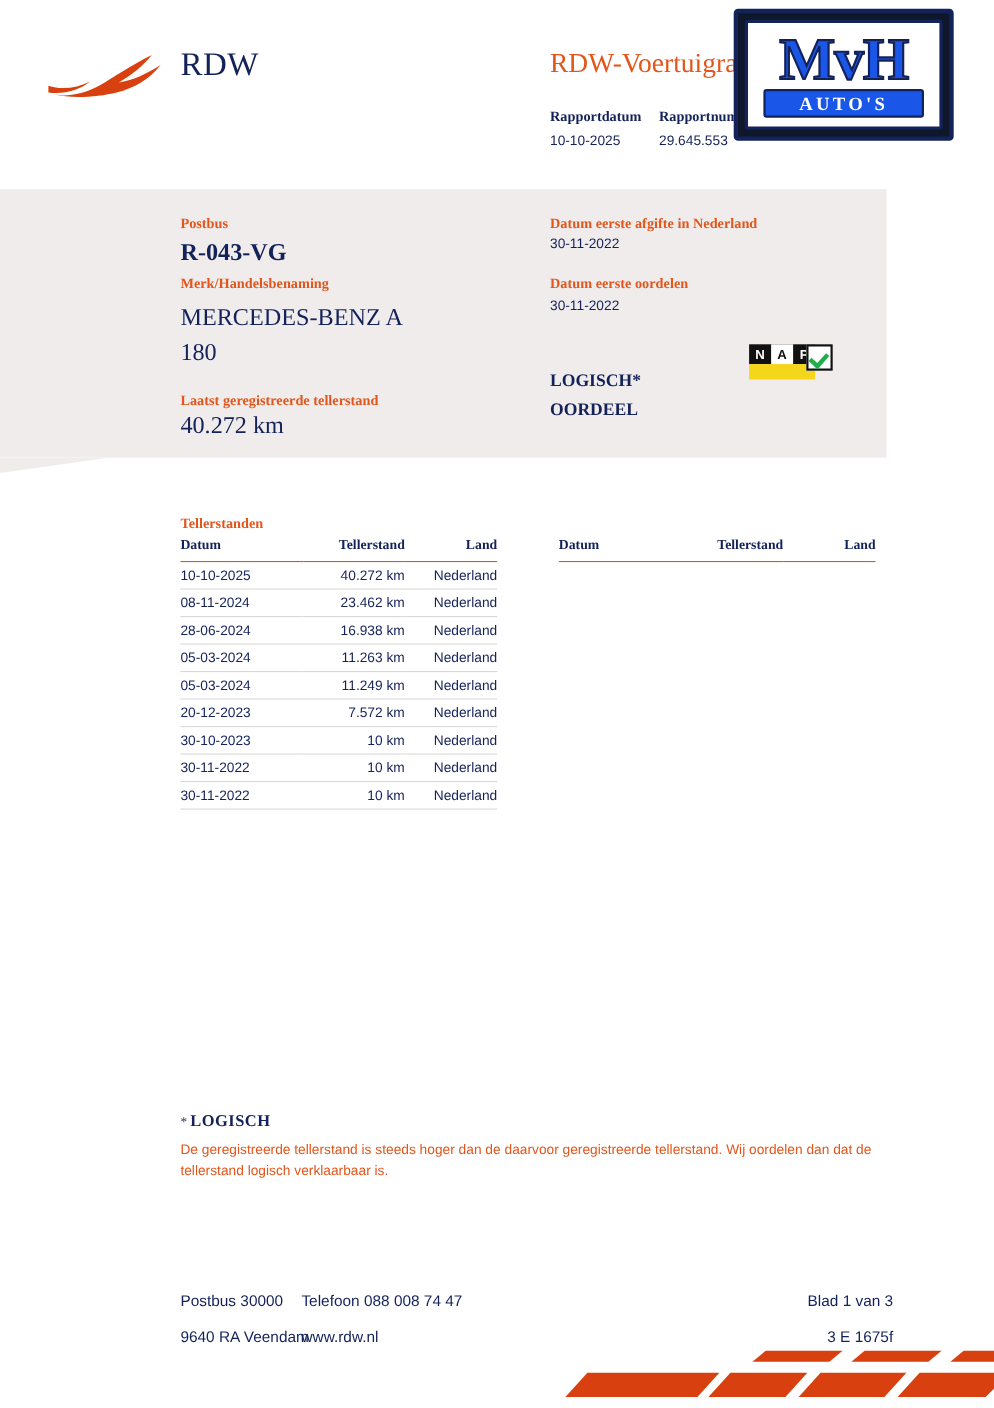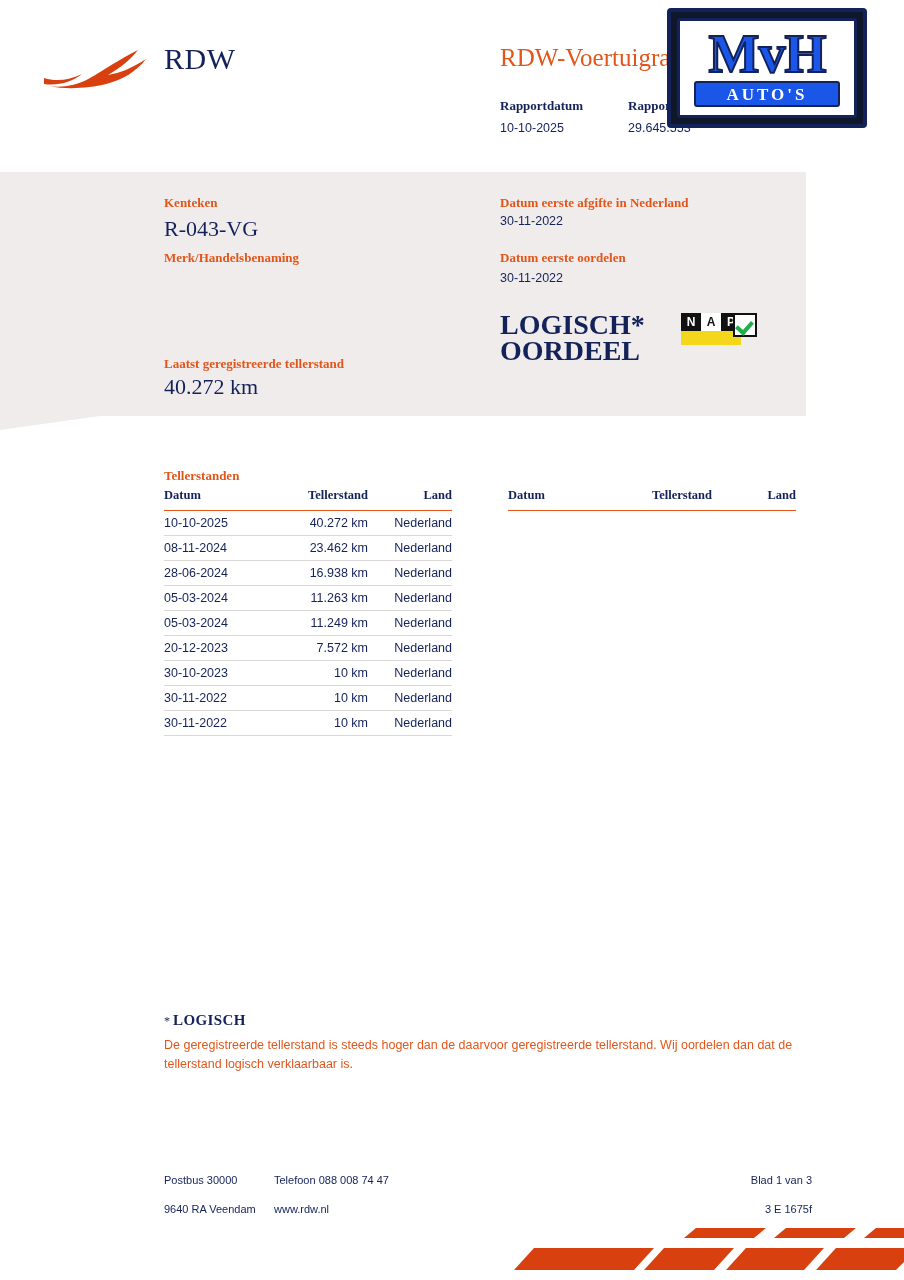--- a/index.html
+++ b/index.html
@@ -51,21 +51,21 @@
     font-family: "Liberation Serif", serif;
     font-size: 25px;
     color: #e2561b;
     white-space: nowrap;
   }
   .report-meta {
     position: absolute;
     left: 500px;
     top: 98px;
     display: flex;
-    gap: 45px;
+    gap: 16px;
   }
   .report-meta .col .lbl {
     font-family: "Liberation Serif", serif;
     font-weight: bold;
     font-size: 13px;
     color: #14225a;
     white-space: nowrap;
   }
   .report-meta .col .val {
     margin-top: 7px;
@@ -159,25 +159,25 @@
     color: #14225a;
   }
   .p-value-small {
     position: absolute;
     font-size: 12.5px;
     color: #14225a;
   }
   .verdict {
     position: absolute;
     left: 500px;
-    top: 312px;
+    top: 334px;
     width: 160px;
     font-family: "Liberation Serif", serif;
     font-weight: bold;
-    font-size: 28px;
+    font-size: 16px;
     line-height: 26px;
     color: #14225a;
   }
 
   
   .nap {
     position: absolute;
     left: 681px;
     top: 313px;
     width: 76px;
@@ -287,21 +287,21 @@
     line-height: 19px;
     color: #e2561b;
   }
 
   
   .footer {
     position: absolute;
     left: 0; right: 0;
     top: 1168px;
     height: 70px;
-    font-size: 11px;
+    font-size: 14px;
     color: #14225a;
   }
   .f-col1 { position: absolute; left: 164px; top: 6px; }
   .f-col1 div + div { margin-top: 17px; }
   .f-col2 { position: absolute; left: 274px; top: 6px; }
   .f-col2 div + div { margin-top: 17px; }
   .f-col3 { position: absolute; right: 92px; top: 6px; text-align: right; }
   .f-col3 div + div { margin-top: 17px; }
 
   .footer-stripes {
@@ -346,24 +346,25 @@
       <div class="sticker-inner">
         <div class="sticker-mvh">MvH</div>
         <div class="sticker-autos">AUTO'S</div>
       </div>
     </div>
   </div>
 
   <div class="panel"></div>
   <div class="panel-notch"></div>
 
-  <div class="p-label" style="left:164px; top:195px;">Kenteken</div>
-  <div class="p-value" style="left:164px; top:216px;">R-043-VG</div>
+  <div class="p-label" style="left:164px; top:195px;">Postbus</div>
+  <div class="p-value" style="left:164px; top:216px;font-weight:bold;">R-043-VG</div>
 
   <div class="p-label" style="left:164px; top:250px;">Merk/Handelsbenaming</div>
+  <div class="p-value" style="left:164px; top:272px; width:230px; line-height:32px;">MERCEDES-BENZ A 180</div>
 
   <div class="p-label" style="left:164px; top:356px;">Laatst geregistreerde tellerstand</div>
   <div class="p-value" style="left:164px; top:374px;">40.272 km</div>
 
   <div class="p-label" style="left:500px; top:195px;">Datum eerste afgifte in Nederland</div>
   <div class="p-value-small" style="left:500px; top:214px;">30-11-2022</div>
 
   <div class="p-label" style="left:500px; top:250px;">Datum eerste oordelen</div>
   <div class="p-value-small" style="left:500px; top:271px;">30-11-2022</div>
 

